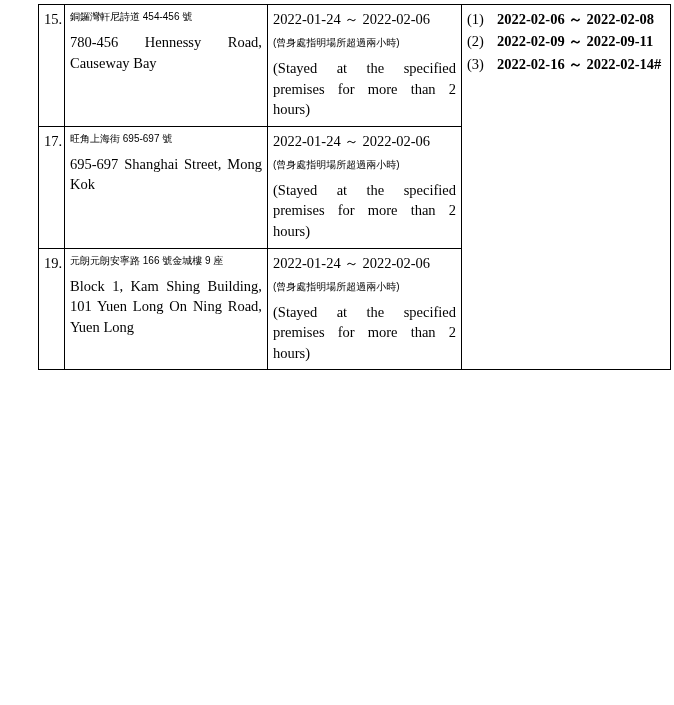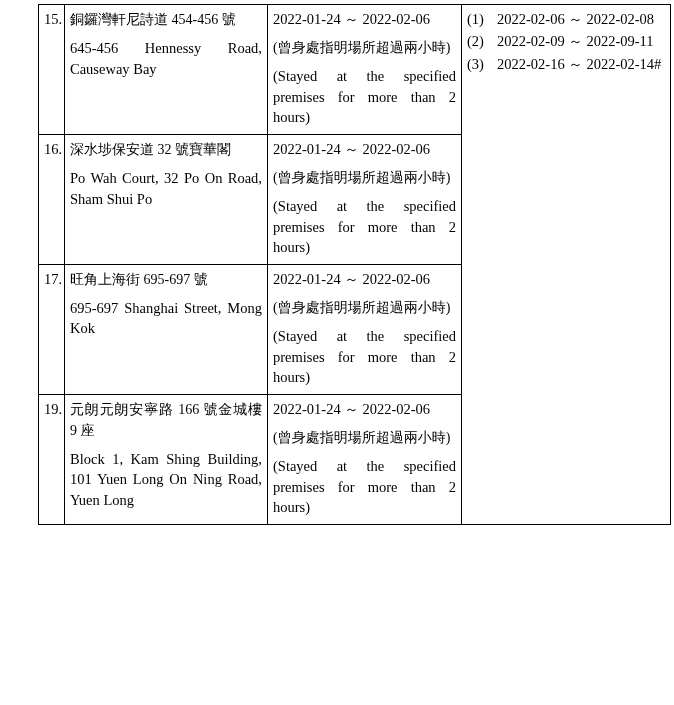--- a/index.html
+++ b/index.html
@@ -56,22 +56,22 @@
     border-right: 1px solid #000000;
     border-bottom: 1px solid #000000;
     border-left: 1px solid #000000;
     padding-left: 4px;
   }
   
   td.extra.no-top { border-top: none; }
   td.extra.no-bottom { border-bottom: none; }
 
   .cjk {
-    font-family: Liberation Serif, serif;
-    font-size: 14px;
+    font-family: Liberation Sans, sans-serif;
+    font-size: 10px;
     line-height: 1.5;
   }
   .para { margin: 0; }
   .para + .para { margin-top: 0.55em; }
 
   .extra-list {
     margin: 0;
     padding: 0;
     list-style: none;
   }
@@ -82,20 +82,21 @@
   }
   .extra-list .marker {
     flex: 0 0 auto;
     width: 30px;
     text-align: left;
   }
   .extra-list .txt {
     flex: 1 1 auto;
     text-align: justify;
     text-justify: inter-word;
+    font-weight: bold;
   }
 </style>
 </head>
 <body>
 
 <div class="sheet">
 
   <table class="loc-table">
     <colgroup>
       <col class="c-num">
@@ -104,21 +105,21 @@
       <col class="c-extra">
     </colgroup>
     <tbody>
 
       <tr>
         <td class="num">
           <span>15.</span>
         </td>
         <td class="addr">
           <p class="para cjk">銅鑼灣軒尼詩道 454-456 號</p>
-          <p class="para">645-456 Hennessy Road, Causeway Bay</p>
+          <p class="para">780-456 Hennessy Road, Causeway Bay</p>
         </td>
         <td class="date">
           <p class="para">2022-01-24 ～ 2022-02-06</p>
           <p class="para cjk">(曾身處指明場所超過兩小時)</p>
           <p class="para">(Stayed at the specified premises for more than 2 hours)</p>
         </td>
         <td class="extra no-bottom">
           <ul class="extra-list">
             <li>
               <span class="marker">(1)</span>
@@ -129,35 +130,20 @@
               <span class="txt">2022-02-09 ～ 2022-09-11</span>
             </li>
             <li>
               <span class="marker">(3)</span>
               <span class="txt">2022-02-16 ～ 2022-02-14#</span>
             </li>
           </ul>
         </td>
       </tr>
 
-      <tr>
-        <td class="num">
-          <span>16.</span>
-        </td>
-        <td class="addr">
-          <p class="para cjk">深水埗保安道 32 號寶華閣</p>
-          <p class="para">Po Wah Court, 32 Po On Road, Sham Shui Po</p>
-        </td>
-        <td class="date">
-          <p class="para">2022-01-24 ～ 2022-02-06</p>
-          <p class="para cjk">(曾身處指明場所超過兩小時)</p>
-          <p class="para">(Stayed at the specified premises for more than 2 hours)</p>
-        </td>
-        <td class="extra no-top no-bottom"></td>
-      </tr>
 
       <tr>
         <td class="num">
           <span>17.</span>
         </td>
         <td class="addr">
           <p class="para cjk">旺角上海街 695-697 號</p>
           <p class="para">695-697 Shanghai Street, Mong Kok</p>
         </td>
         <td class="date">

